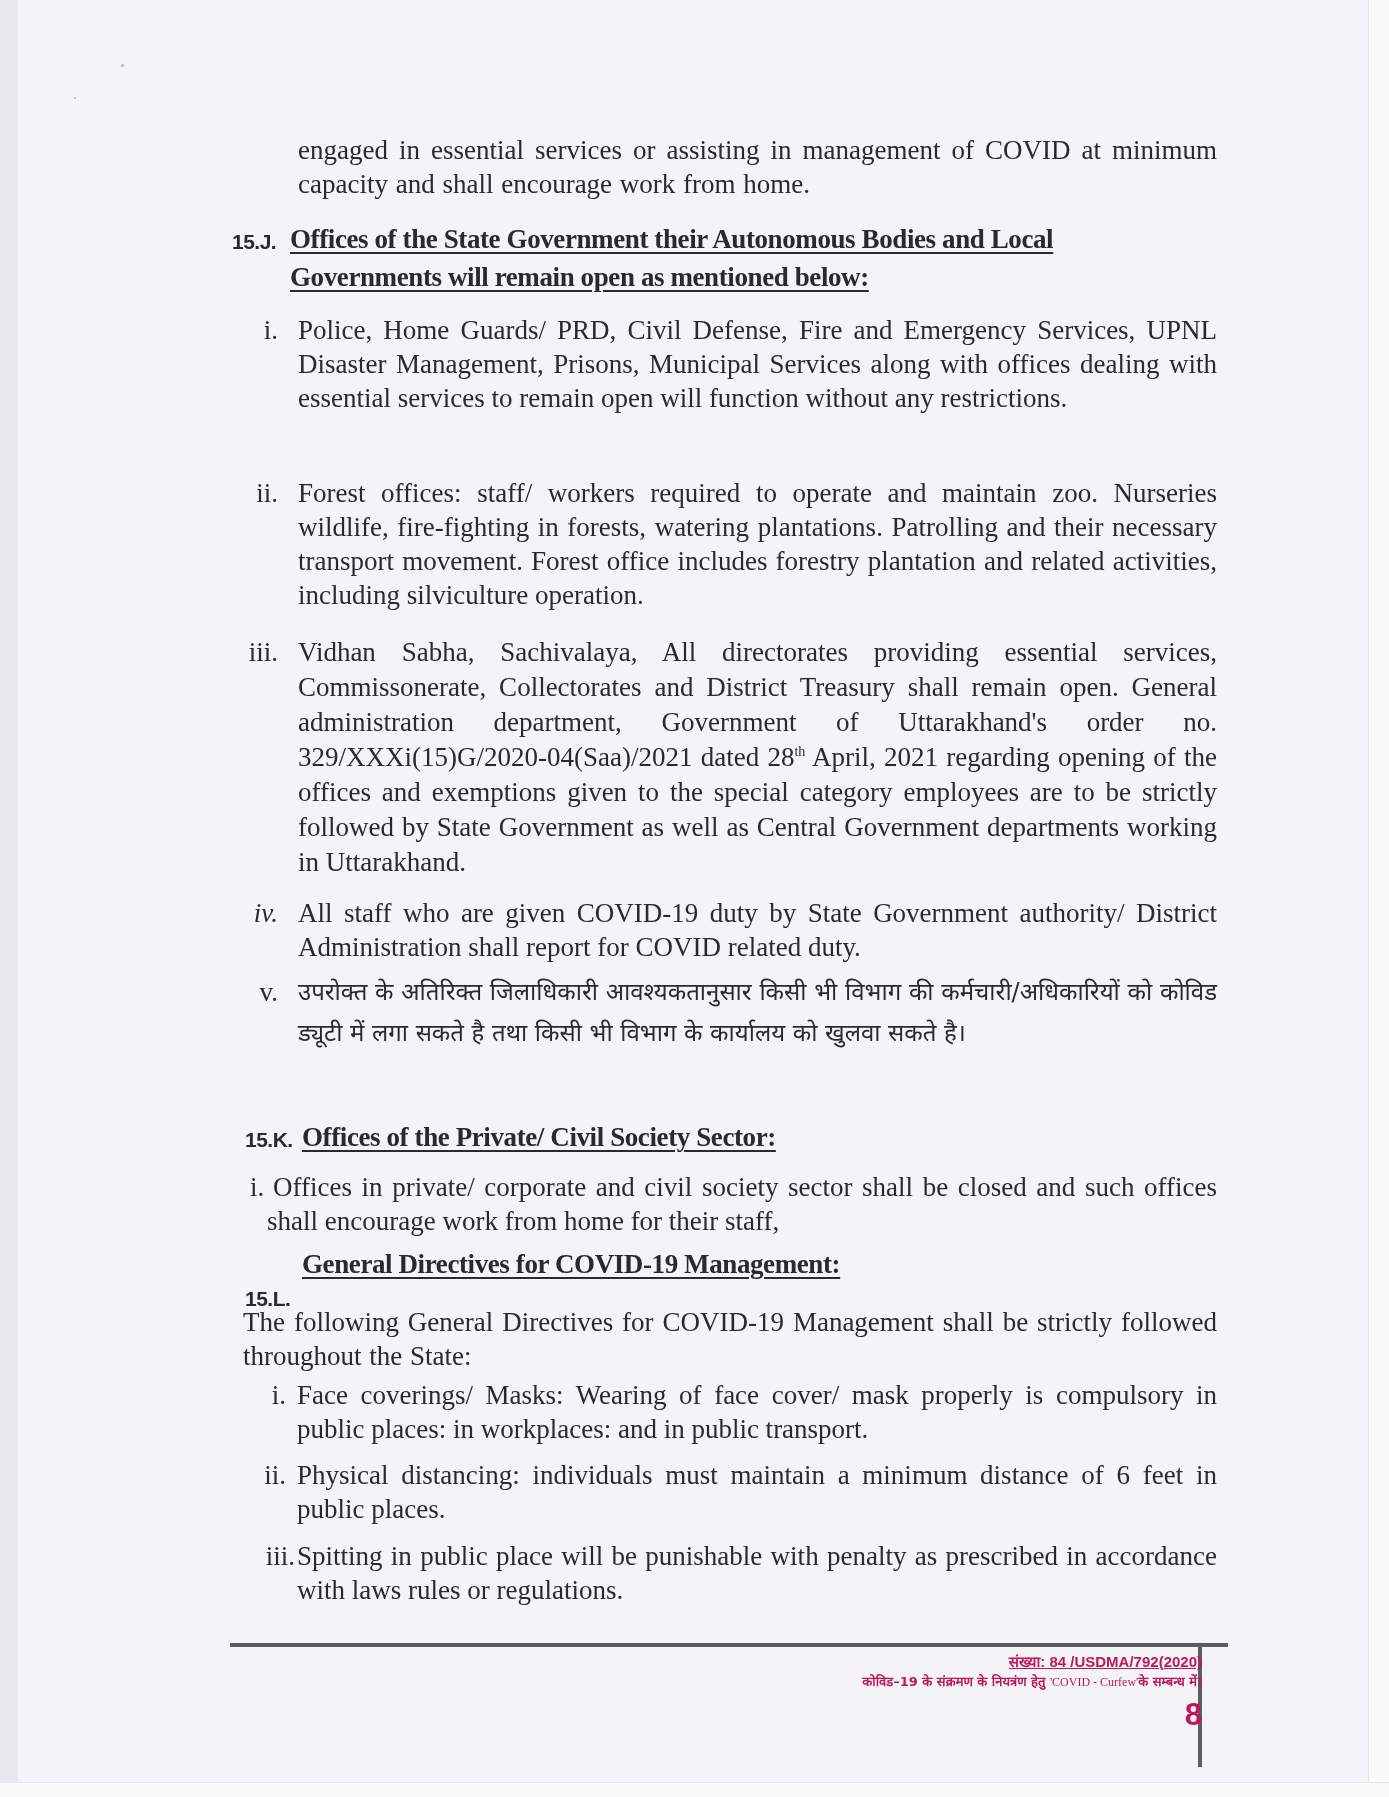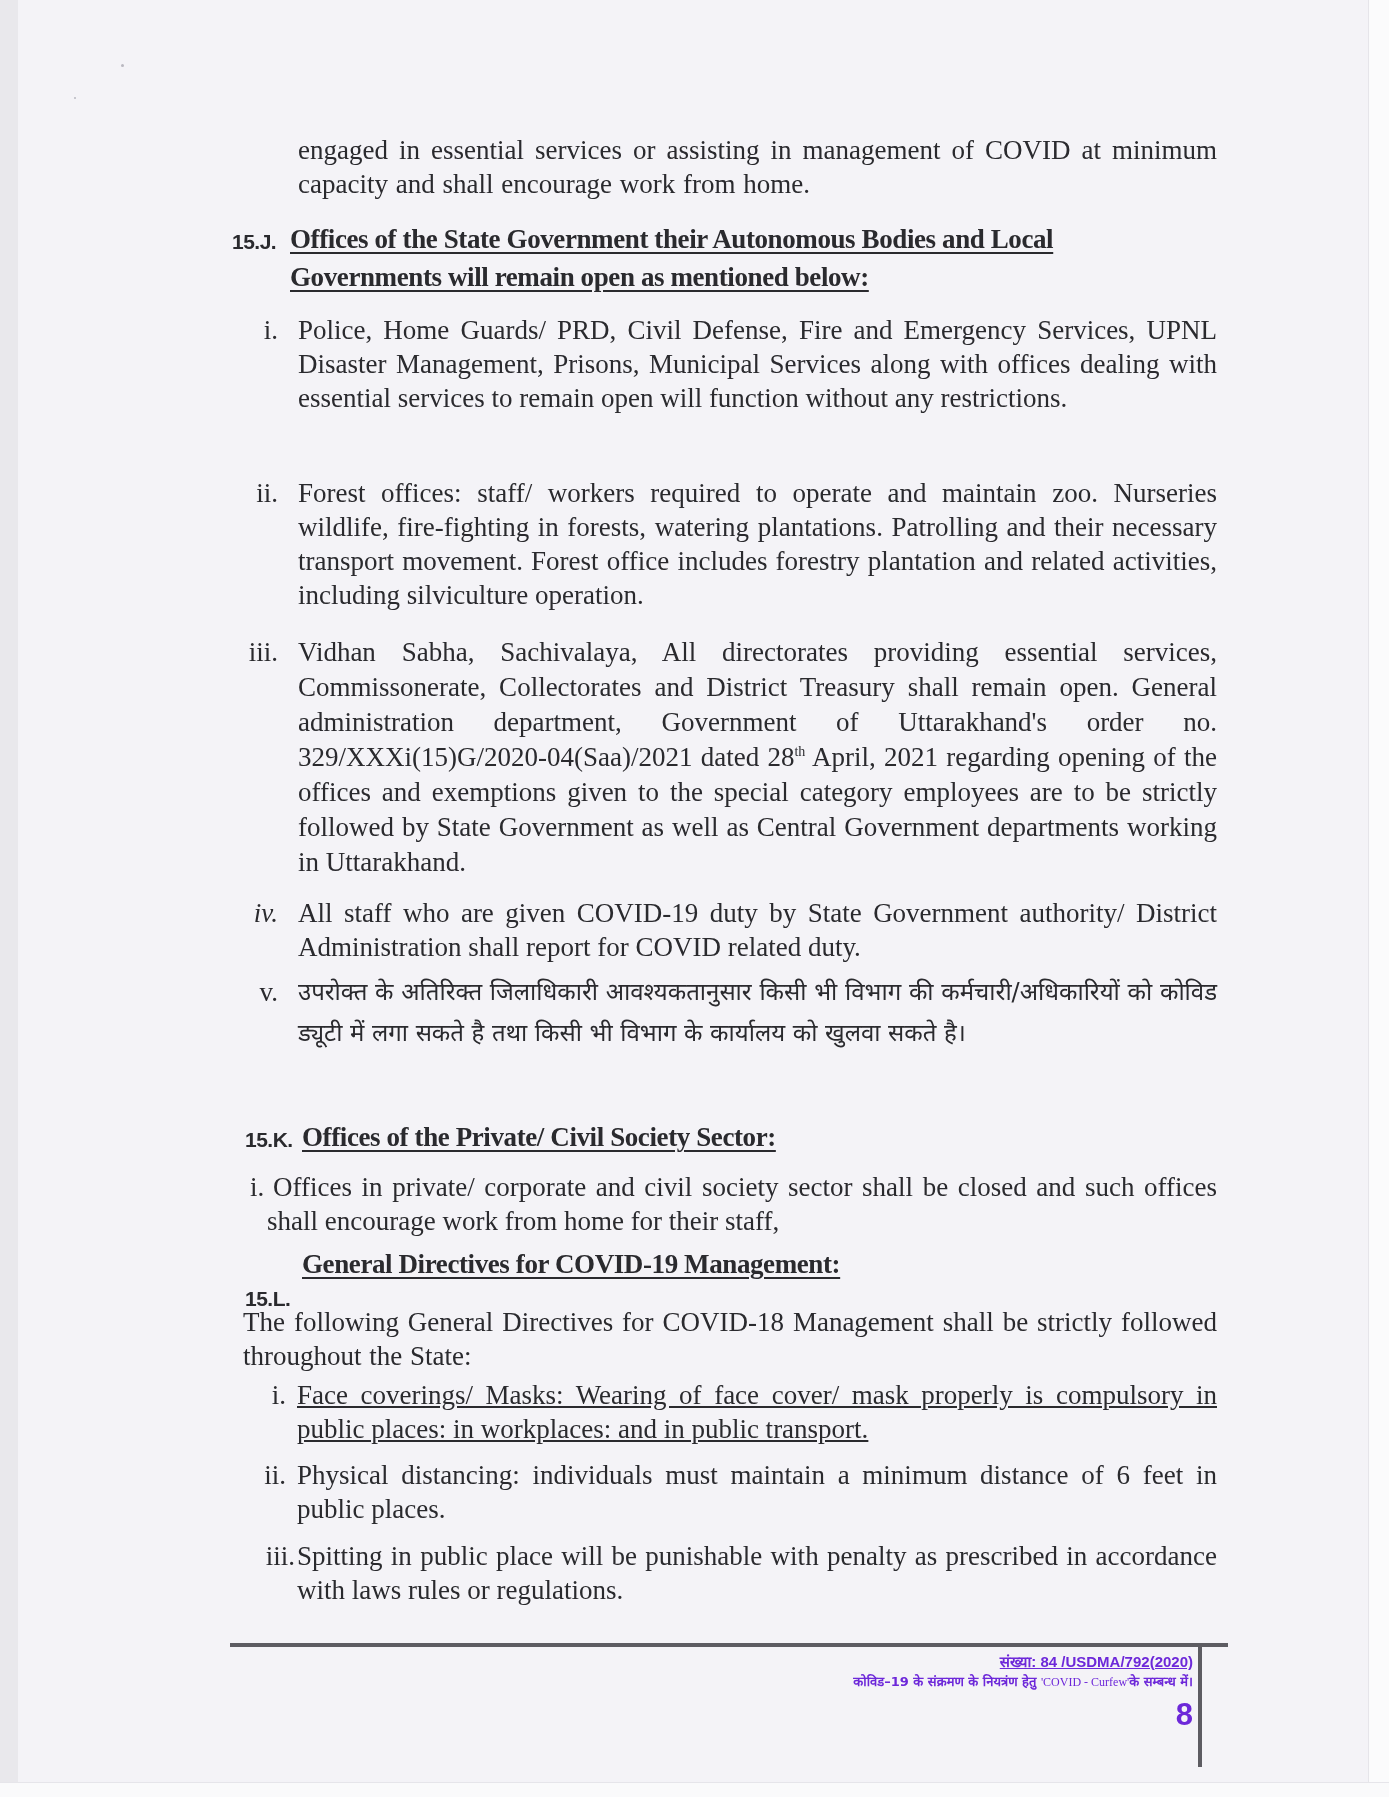--- a/index.html
+++ b/index.html
@@ -30,22 +30,22 @@
   .heading .title {
     position: absolute; text-decoration: underline; text-decoration-thickness: 2px;
     text-underline-offset: 4px; font-family: "Liberation Serif", serif; letter-spacing: -0.4px;
   }
   .hindi { font-family: "DejaVu Sans", sans-serif; font-size: 24px; line-height: 41px; }
   sup { font-size: 14px; line-height: 0; }
 
   .footer-hline { position: absolute; left: 230px; top: 1643px; width: 998px; height: 4px; background: #5d5c62; }
   .footer-vline { position: absolute; left: 1198px; top: 1643px; width: 4px; height: 124px; background: #5d5c62; }
   .footer-text {
-    position: absolute; right: 196px; text-align: right;
-    font-family: "Liberation Sans", "DejaVu Sans", sans-serif; font-weight: bold; color: #6d28d9;
+    position: absolute; right: 187px; text-align: right;
+    font-family: "Liberation Sans", "DejaVu Sans", sans-serif; font-weight: bold; color: #be185d;
   }
   .footer-ref { top: 1651px; font-size: 15px; text-decoration: underline; }
   .footer-subject { top: 1672px; font-size: 13px; font-family: "DejaVu Sans", sans-serif; }
   .footer-subject .latin { font-family: "Liberation Serif", serif; font-weight: normal; font-size: 12px; }
   .footer-page { top: 1697px; font-size: 31px; }
 </style>
 </head>
 <body>
 
 <div class="edge-left"></div>
@@ -95,25 +95,25 @@
 <div class="item" style="left:0; top:1170px; width:1389px;">
   <span class="num" style="left:250px;">i.</span>
   <span class="txt" style="left:267px; width:950px; text-indent:6px;">Offices in private/ corporate and civil society sector shall be closed and such offices shall encourage work from home for their staff,</span>
 </div>
 
 <div class="heading" style="left:245px; top:1246px; width:900px; height:40px;">
   <span class="label" style="left:0;margin-top:32px;">15.L.</span>
   <span class="title" style="left:57px; top:0; white-space:nowrap;text-decoration:underline;">General Directives for COVID-19 Management:</span>
 </div>
 
-<div class="para" style="left:243px; top:1305px; width:974px;">The following General Directives for COVID-18 Management shall be strictly followed throughout the State:</div>
+<div class="para" style="left:243px; top:1305px; width:974px;">The following General Directives for COVID-19 Management shall be strictly followed throughout the State:</div>
 
 <div class="item" style="left:0; top:1378px; width:1389px;">
   <span class="num" style="right:1103px;">i.</span>
-  <span class="txt" style="left:297px; width:920px;text-decoration:underline;">Face coverings/ Masks: Wearing of face cover/ mask properly is compulsory in public places: in workplaces: and in public transport.</span>
+  <span class="txt" style="left:297px; width:920px;">Face coverings/ Masks: Wearing of face cover/ mask properly is compulsory in public places: in workplaces: and in public transport.</span>
 </div>
 
 <div class="item" style="left:0; top:1458px; width:1389px;">
   <span class="num" style="right:1103px;">ii.</span>
   <span class="txt" style="left:297px; width:920px;">Physical distancing: individuals must maintain a minimum distance of 6 feet in public places.</span>
 </div>
 
 <div class="item" style="left:0; top:1539px; width:1389px;">
   <span class="num" style="right:1094px;">iii.</span>
   <span class="txt" style="left:297px; width:920px;">Spitting in public place will be punishable with penalty as prescribed in accordance with laws rules or regulations.</span>

